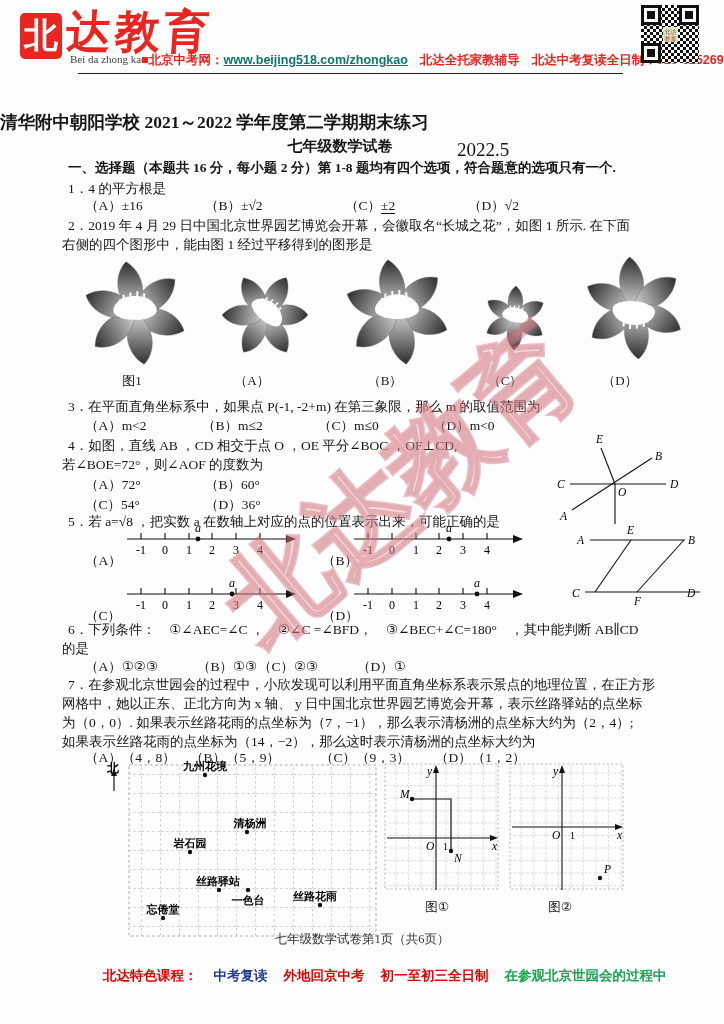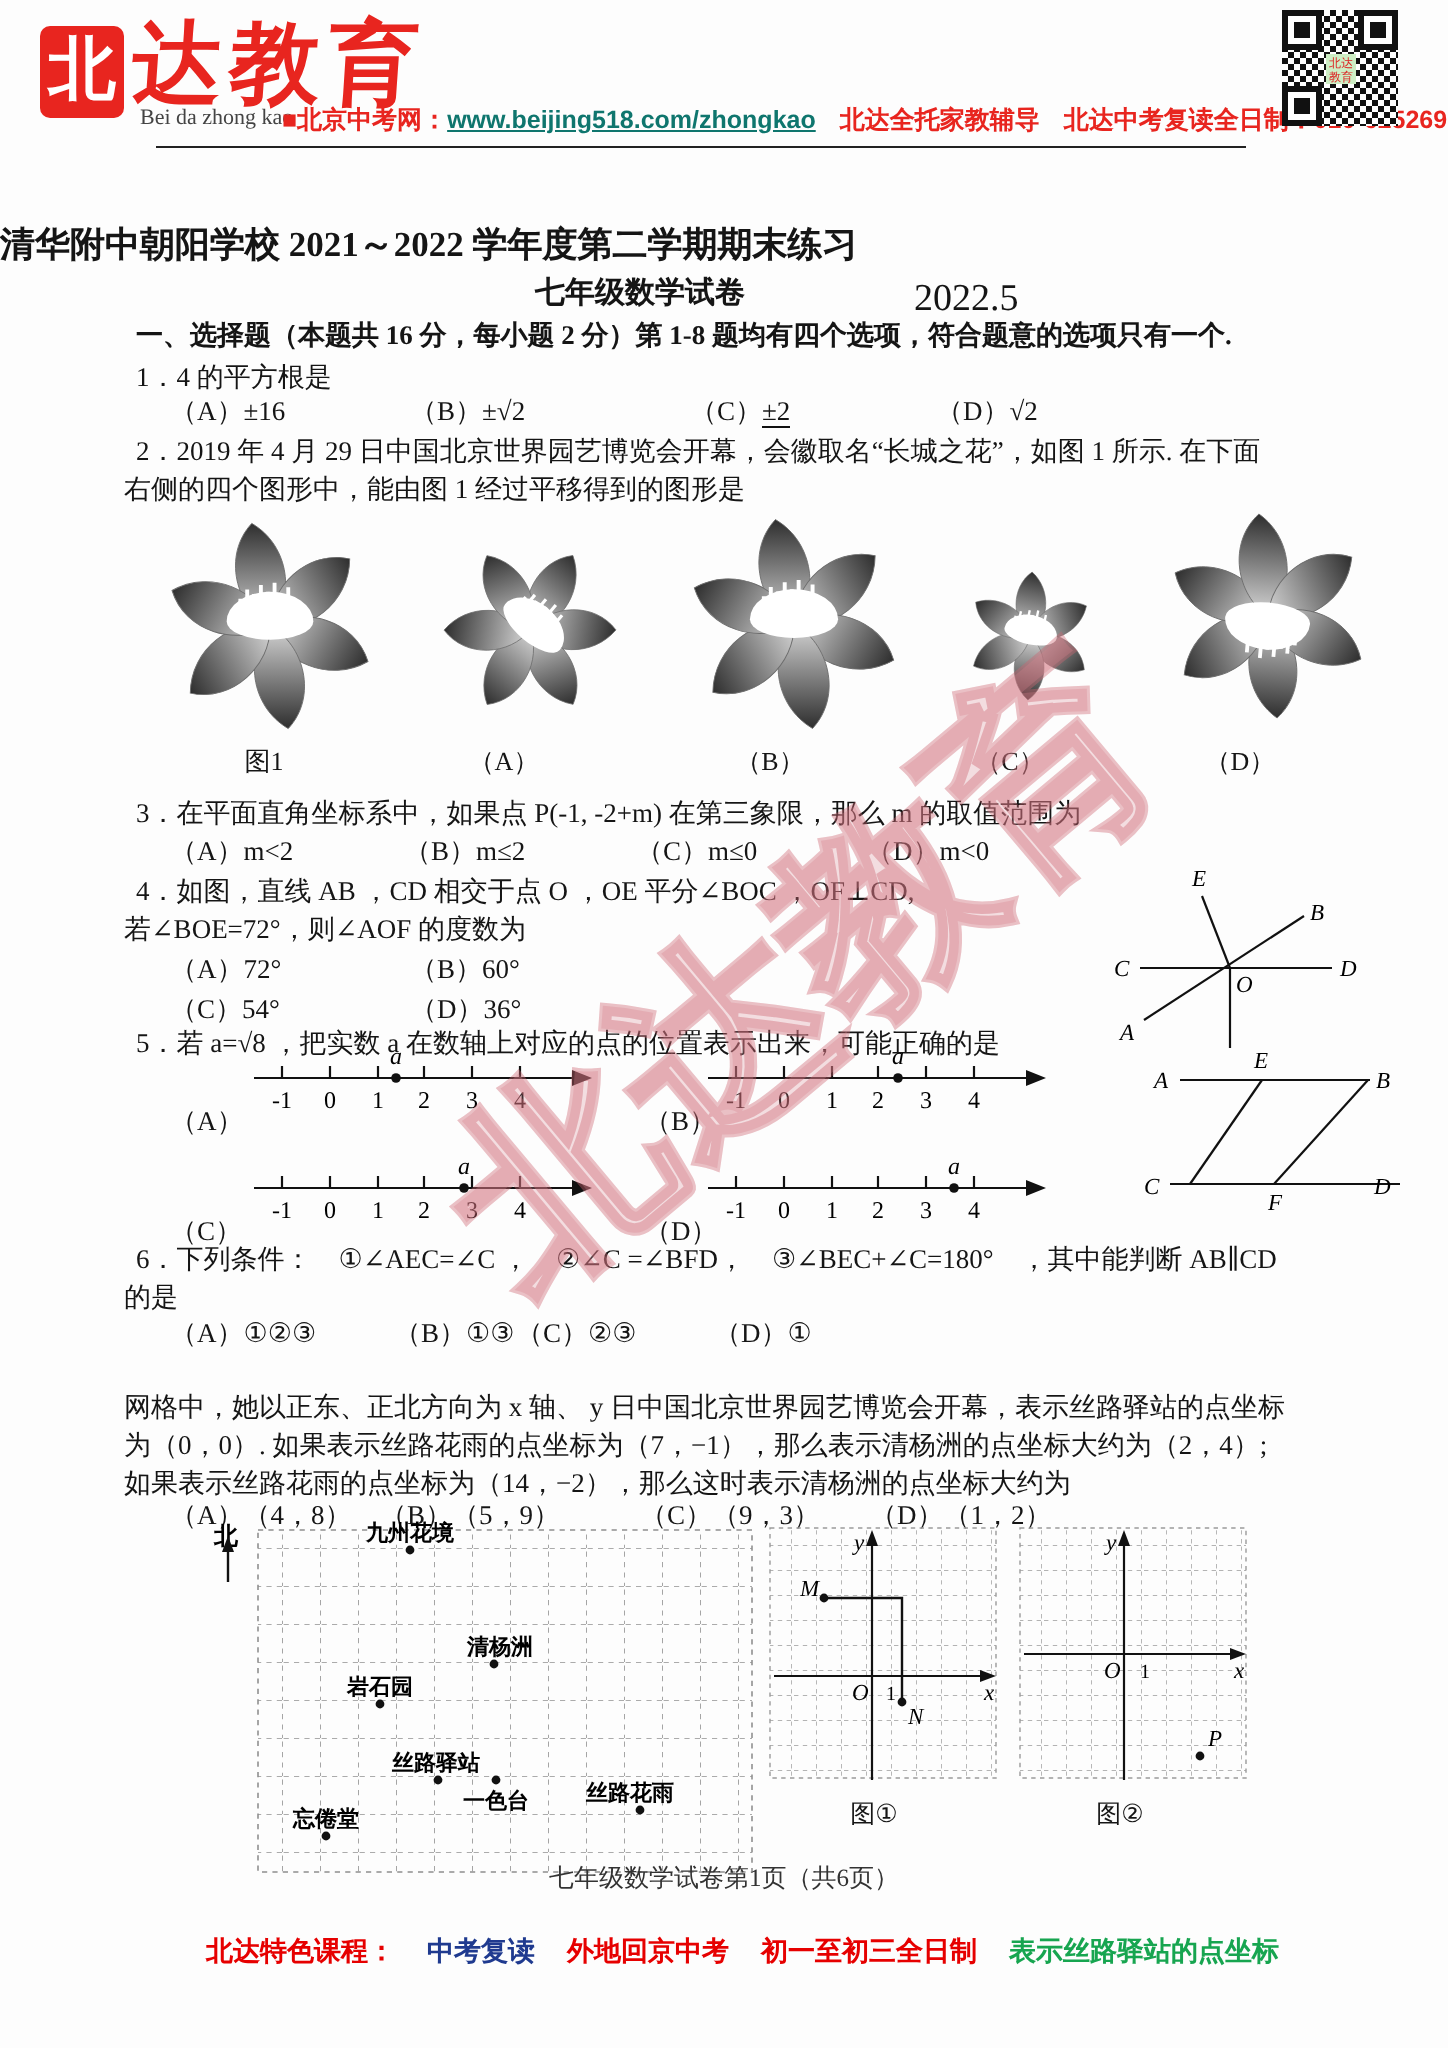--- a/index.html
+++ b/index.html
@@ -11,21 +11,21 @@
         color:#fff;font-weight:bold;font-size:34px;text-align:center;line-height:46px;}
   .brand{left:66px;top:2px;font-size:45px;font-weight:bold;color:#e8251f;letter-spacing:4px;transform:skewX(-4deg);}
   .brandsub{left:70px;top:53px;font-size:11px;color:#444;}
   .redline{left:141px;top:52px;font-size:12.5px;font-weight:bold;color:#e8251f;
            font-family:"Liberation Sans","DejaVu Sans",sans-serif;white-space:nowrap;}
   .redline a{color:#0f766e;text-decoration:underline;}
   .redline .gap{margin-left:12px;}
   .hr{left:78px;top:73px;width:545px;border-top:1.6px solid #222;height:0;}
   
   .tblock{left:0;top:110px;width:640px;text-align:left;font-size:17.5px;font-weight:bold;}
-  .tsub{left:0;top:137px;width:640px;text-align:center;font-size:15px;font-weight:bold;}
+  .tsub{left:0;top:137px;width:640px;text-align:center;font-size:15px;font-weight:bold;padding-left:20px;}
   .tdate{left:457px;top:139px;font-size:19px;}
   .sechead{left:68px;top:159px;font-size:13.5px;font-weight:bold;white-space:nowrap;}
   .qt{font-size:13.5px;white-space:nowrap;}
   .optrow{position:absolute;left:0;width:724px;height:20px;}
   .opt{position:absolute;font-size:13.5px;white-space:nowrap;}
   .u{border-bottom:1.3px solid #111;}
   .figlab{position:absolute;width:60px;text-align:center;font-size:13px;}
   .cap{position:absolute;width:70px;text-align:center;font-size:12.5px;}
   .pgfoot{left:0;top:931px;width:724px;text-align:center;font-size:12.5px;color:#333;}
   .promo{left:103px;top:967px;font-size:13.5px;font-weight:bold;white-space:nowrap;
@@ -253,20 +253,21 @@
 
   <div class="abs qt" style="left:68px;top:621px">6．下列条件：　①∠AEC=∠C ，　②∠C =∠BFD，　③∠BEC+∠C=180°　，其中能判断 AB∥CD</div>
   <div class="abs qt" style="left:62px;top:640px">的是</div>
   <div class="optrow" style="top:658px">
     <span class="opt" style="left:85px"><span>（A）</span><span>①②③</span></span>
     <span class="opt" style="left:197px"><span>（B）</span><span>①③</span></span>
     <span class="opt" style="left:258px"><span>（C）</span><span>②③</span></span>
     <span class="opt" style="left:357px"><span>（D）</span><span>①</span></span>
   </div>
 
+  <div class="abs qt" style="left:68px;top:676px">7．在参观北京世园会的过程中，小欣发现可以利用平面直角坐标系表示景点的地理位置，在正方形</div>
   <div class="abs qt" style="left:62px;top:695px">网格中，她以正东、正北方向为 x 轴、 y 日中国北京世界园艺博览会开幕，表示丝路驿站的点坐标</div>
   <div class="abs qt" style="left:62px;top:714px">为（0，0）. 如果表示丝路花雨的点坐标为（7，−1），那么表示清杨洲的点坐标大约为（2，4）;</div>
   <div class="abs qt" style="left:62px;top:733px">如果表示丝路花雨的点坐标为（14，−2），那么这时表示清杨洲的点坐标大约为</div>
   <div class="optrow" style="top:749px">
     <span class="opt" style="left:85px"><span>（A）</span><span>（4，8）</span></span>
     <span class="opt" style="left:190px"><span>（B）</span><span>（5，9）</span></span>
     <span class="opt" style="left:320px"><span>（C）</span><span>（9，3）</span></span>
     <span class="opt" style="left:435px"><span>（D）</span><span>（1，2）</span></span>
   </div>
 
@@ -325,16 +326,16 @@
     <text class="dlab" x="44" y="79">O</text>
     <text x="62" y="79" font-size="10">1</text>
     <text class="dlab" x="96" y="113">P</text>
   </svg>
 
   <span class="cap" style="left:402px;top:899px">图①</span>
   <span class="cap" style="left:525px;top:899px">图②</span>
 
   <div class="abs pgfoot">七年级数学试卷第1页（共6页）</div>
   <div class="abs promo">
-    <span class="c-red">北达特色课程：</span><span class="c-navy">中考复读</span><span class="c-red">外地回京中考</span><span class="c-red">初一至初三全日制</span><span class="c-green">表示丝路驿站的点坐标</span>
+    <span class="c-red">北达特色课程：</span><span class="c-navy">中考复读</span><span class="c-red">外地回京中考</span><span class="c-red">初一至初三全日制</span><span class="c-green">在参观北京世园会的过程中</span>
   </div>
 
 </div>
 
 </body></html>

